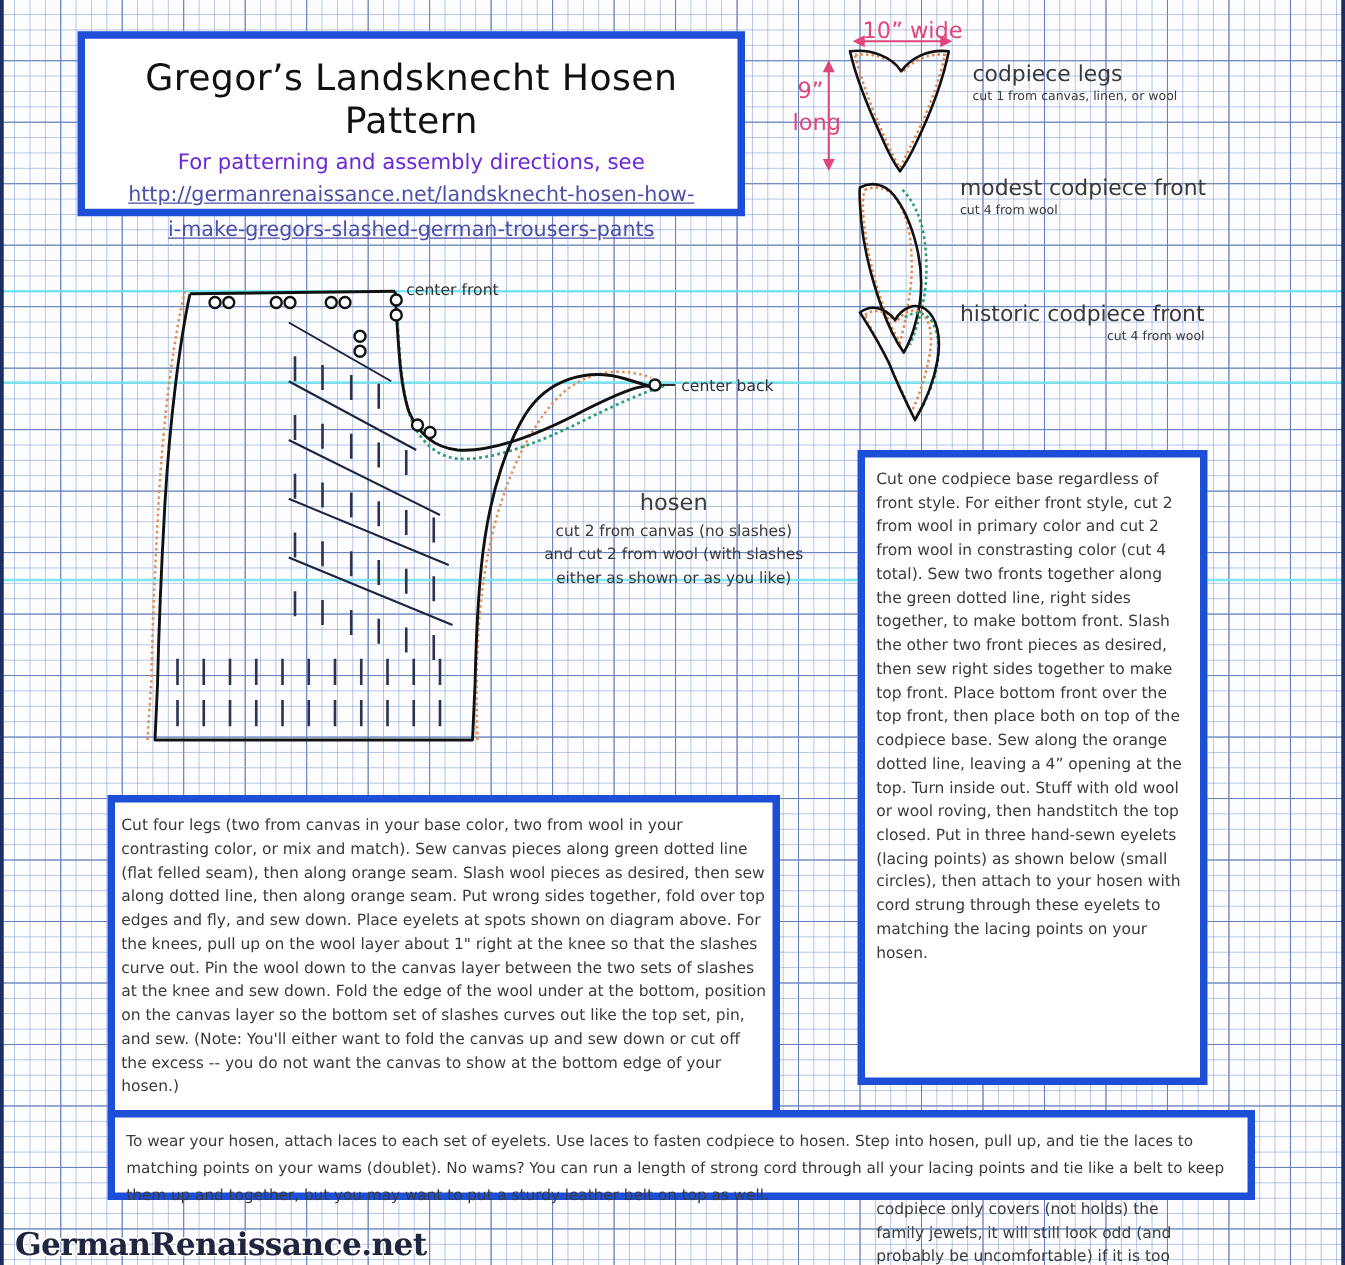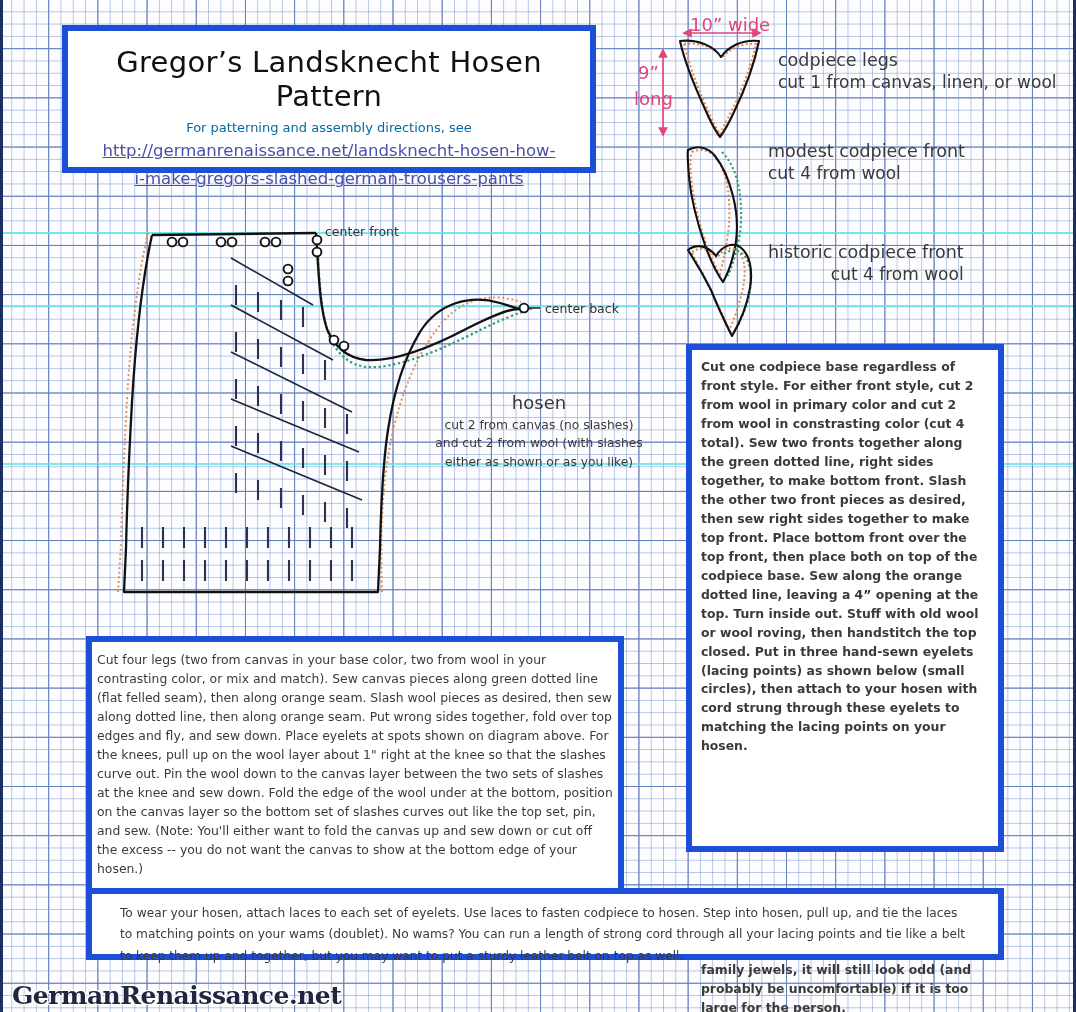--- a/index.html
+++ b/index.html
@@ -37,46 +37,46 @@
     box-sizing:border-box;
   }
 
   
   #titleblock{left:62px;top:25px;width:534px;height:148px;padding:6px 10px;text-align:center;}
   #title{
     font-family:"DejaVu Sans",sans-serif;
     font-size:29px;font-weight:400;color:#111;
     letter-spacing:.3px;margin-top:8px;
   }
-  #subtitle{font-size:13px;color:#0369a1;margin-top:7px;}
+  #subtitle{font-size:17px;color:#6d28d9;margin-top:7px;}
   #urlline{
     font-size:16.5px;color:#4a4fa8;text-decoration:underline;
     line-height:1.45;margin-top:4px;display:block;cursor:pointer;
   }
 
   
   .textblock{font-size:12.4px;line-height:1.53;color:#3a3a3a;}
-  #rightcol{left:686px;top:344px;width:318px;height:508px;padding:8px 9px 0 9px;font-weight:bold;}
+  #rightcol{left:686px;top:360px;width:280px;height:508px;padding:8px 9px 0 9px;}
   #rightcol p{margin:0;}
   #bottomleft{left:86px;top:636px;width:538px;height:264px;padding:9px 5px;}
-  #bottomwide{left:86px;top:888px;width:918px;height:72px;padding:9px 28px;font-size:12.2px;line-height:1.75;}
+  #bottomwide{left:86px;top:888px;width:918px;height:72px;padding:9px 9px;font-size:12.2px;line-height:1.75;}
 
   
   #hosenlabel{
     position:absolute;left:432px;top:392px;width:214px;
     text-align:center;color:#3a3a3a;
   }
   #hosenlabel .h{font-size:18px;margin-bottom:3px;}
   #hosenlabel .sub{font-size:12.3px;line-height:1.5;}
   #hosenlabel .note{font-size:12.3px;line-height:1.5;margin-top:16px;}
 
   
   .cplabel{position:absolute;color:#3a3a3a;}
   .cplabel .t{font-size:17.5px;line-height:1.15;}
-  .cplabel .s{font-size:17px;margin-top:2px;}
+  .cplabel .s{font-size:10px;margin-top:2px;}
 
   
   .dim{position:absolute;color:#e0457b;font-size:18px;}
 
   
   .draw-label{position:absolute;font-size:12.5px;color:#333;}
 
   
   svg.layer{position:absolute;left:0;top:0;width:1076px;height:1012px;overflow:visible;pointer-events:none;}
 

